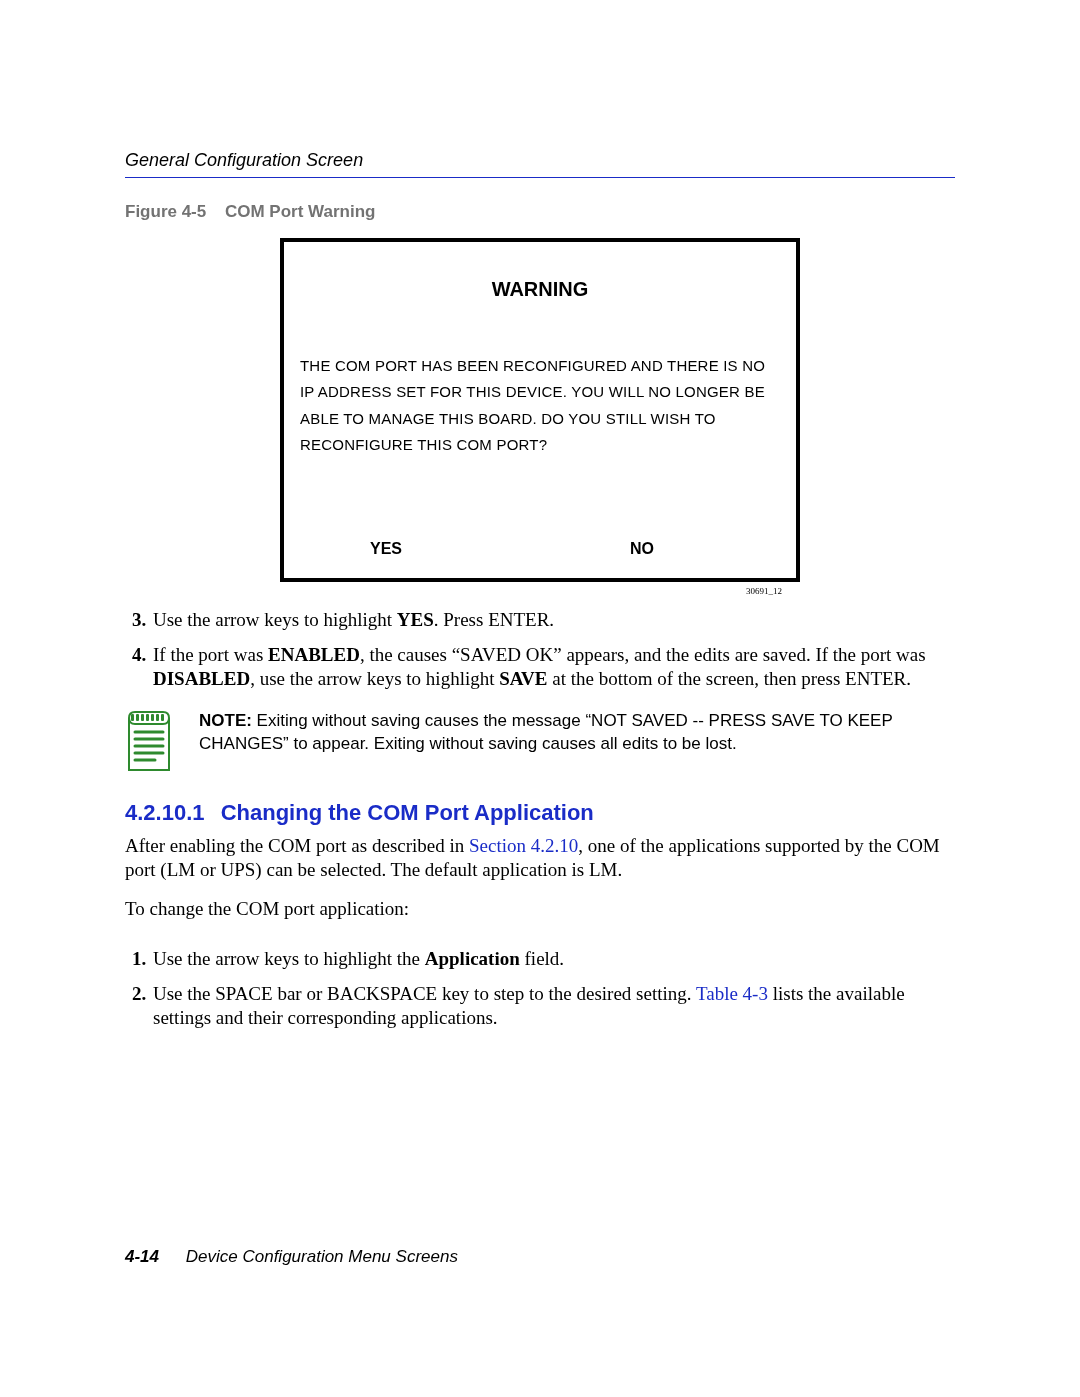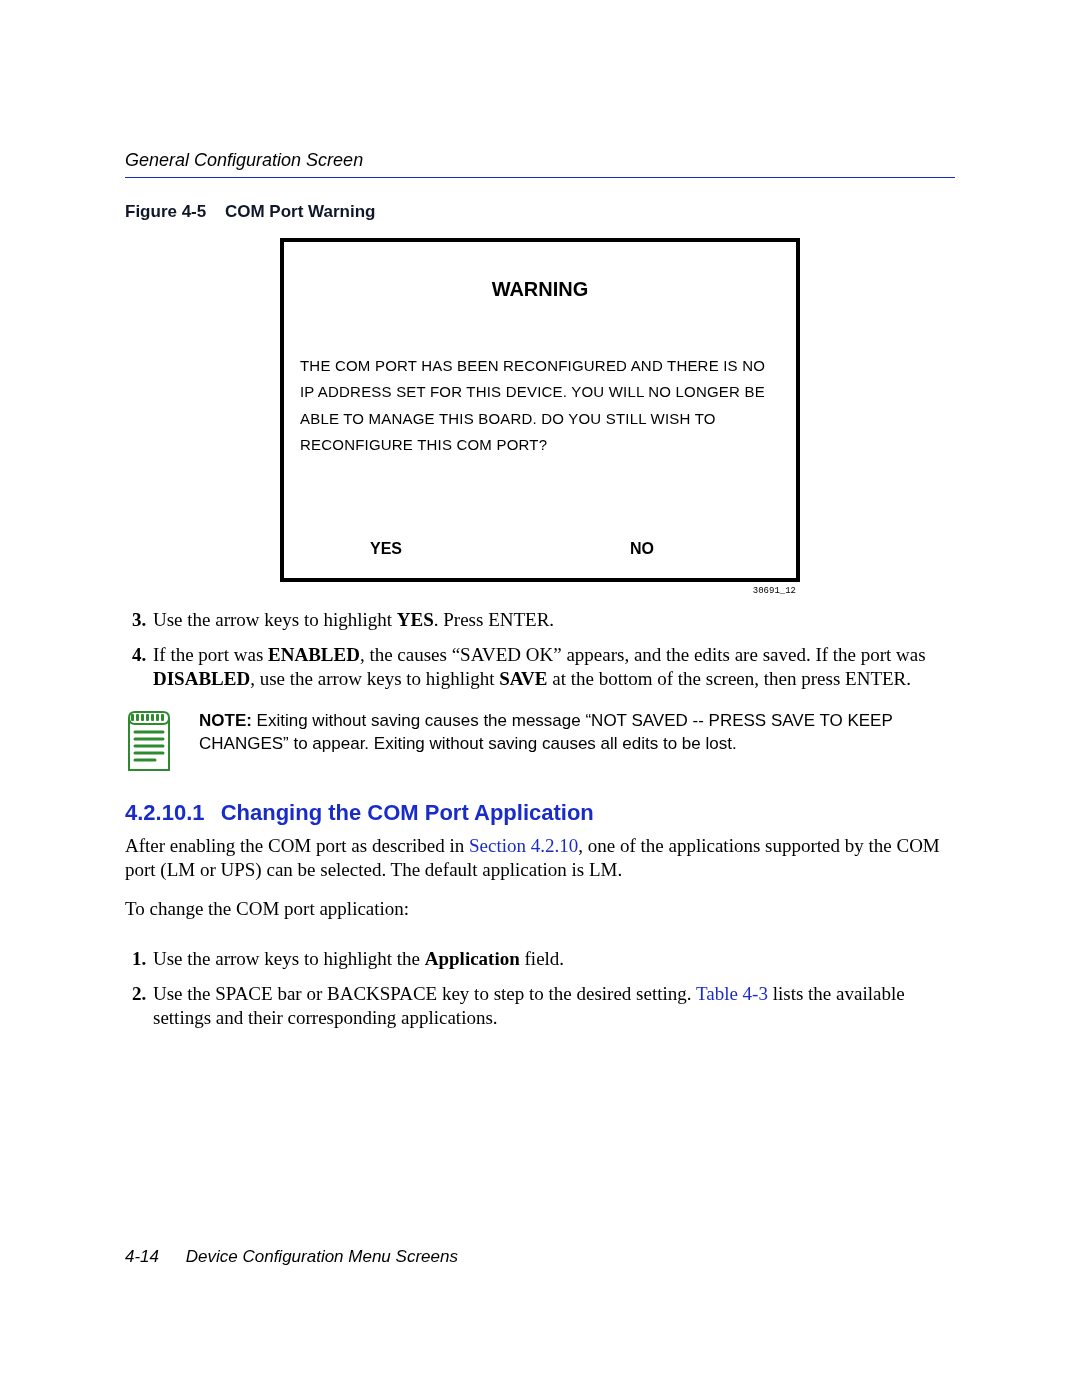--- a/index.html
+++ b/index.html
@@ -26,21 +26,21 @@
   }
   .head-rule {
     border: none;
     border-top: 1.5px solid #1a2cc7;
     margin: 0 0 24px 0;
   }
   .fig-caption {
     font-family: Arial, Helvetica, sans-serif;
     font-weight: bold;
     font-size: 17px;
-    color: #0f172a;
+    color: #737373;
     margin: 12px 0 16px 0;
   }
   .fig-caption .fig-label { display: inline; }
   .fig-caption .fig-title { display: inline; margin-left: 14px; }
 
   .screen-wrap {
     width: 520px;
     margin: 0 auto 8px auto;
     position: relative;
   }
@@ -64,23 +64,23 @@
   .screen-buttons {
     display: flex;
     font-weight: bold;
     font-size: 16px;
     padding: 0 0 6px 0;
   }
   .screen-buttons .btn-yes { flex: 0 0 50%; text-align: left; padding-left: 70px; }
   .screen-buttons .btn-no  { flex: 0 0 50%; text-align: left; padding-left: 90px; }
   .fig-id {
     position: absolute;
-    right: 4px;
+    right: 18px;
     bottom: -14px;
-    font-family: Liberation Mono, monospace;
+    font-family: Liberation Serif, serif;
     font-size: 9px;
     color: #000;
   }
 
   ol.steps {
     margin: 26px 0 10px 0;
     padding-left: 26px;
     font-size: 19px;
     line-height: 1.3;
   }
@@ -123,21 +123,21 @@
   .xref { color: #1a2cc7; }
 
   .footer {
     position: absolute;
     left: 125px;
     bottom: 102px;
     font-family: Arial, Helvetica, sans-serif;
     font-style: italic;
     font-size: 17px;
   }
-  .footer .pgnum { font-weight: normal; }
+  .footer .pgnum { font-weight: bold; }
   .footer .chap { margin-left: 22px; }
 </style>
 </head>
 <body>
 
 <div class="page">
 
   <div class="running-head">General Configuration Screen</div>
   <hr class="head-rule">
 

